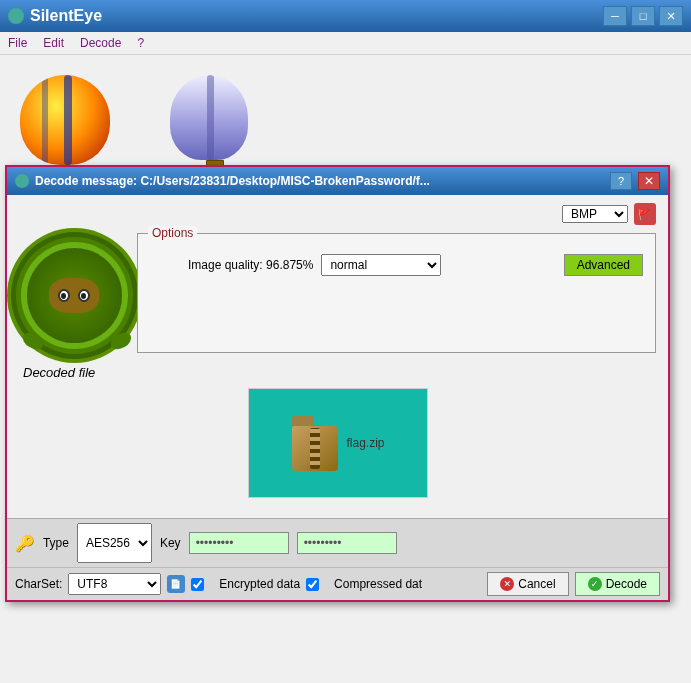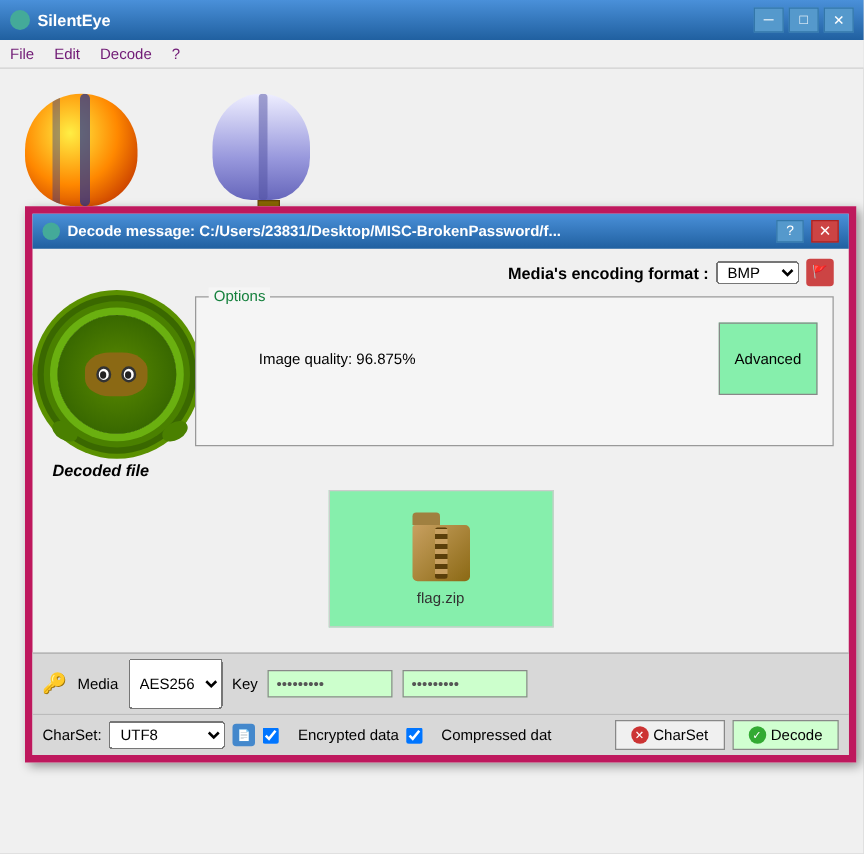--- a/index.html
+++ b/index.html
@@ -29,21 +29,21 @@
       padding: 0 8px;
       gap: 6px;
       color: white;
     }
     .bg-titlebar-icon {
       width: 16px; height: 16px;
       background: #4a9;
       border-radius: 50%;
     }
     .bg-titlebar-title {
-      font-size: 13px;
+      font-size: 16px;
       font-weight: bold;
       flex: 1;
     }
     .bg-titlebar-controls {
       display: flex; gap: 4px;
     }
     .bg-titlebar-btn {
       width: 24px; height: 20px;
       background: #5599cc;
       border: 1px solid #3377aa;
@@ -66,24 +66,24 @@
     .bg-content {
       display: flex;
       padding: 20px;
       gap: 20px;
       align-items: flex-start;
     }
 
     
     .dialog {
       position: absolute;
-      top: 165px; left: 20px;
+      top: 165px; left: 5px;
       width: 665px;
       background: #f0f0f0;
-      border: 6px solid #be185d;
+      border: 2px solid #be185d;
       box-shadow: 3px 3px 8px rgba(0,0,0,0.4);
     }
     .dialog-titlebar {
       background: linear-gradient(to bottom, #4a90d9, #2060a0);
       height: 28px;
       display: flex;
       align-items: center;
       padding: 0 8px;
       gap: 6px;
       color: white;
@@ -166,66 +166,66 @@
       background: #f5f5f5;
       padding: 8px 12px 12px;
       position: relative;
     }
     .options-legend {
       position: absolute;
       top: -8px; left: 10px;
       background: #f5f5f5;
       padding: 0 4px;
       font-size: 12px;
-      color: #15803d;
+      color: #7f1d1d;
     }
     .image-quality-row {
       display: flex;
       align-items: center;
       gap: 8px;
       margin-top: 12px;
       margin-bottom: 8px;
       margin-left: 38px;
     }
     .image-quality-label {
       font-size: 12px;
     }
     .quality-select {
       width: 120px;
       padding: 2px 4px;
       font-size: 12px;
     }
     .advanced-btn {
-      padding: 21px 12px;
-      font-size: 12px;
-      background: #86efac;
+      padding: 3px 12px;
+      font-size: 12px;
+      background: #84cc16;
       border: 1px solid #888;
       cursor: pointer;
       margin-left: auto;
     }
 
     
     .decoded-section {
       padding: 12px 0 8px 0;
     }
     .decoded-title {
-      font-weight: bold;
+      font-weight: normal;
       font-style: italic;
       font-size: 13px;
       margin-bottom: 8px;
       margin-left: 4px;
     }
     .file-preview {
       width: 180px;
       height: 110px;
       border: 1px solid #ccc;
-      background: #86efac;
+      background: #14b8a6;
       margin: 0 auto;
       display: flex;
-      flex-direction: column;
+      flex-direction: row;
       align-items: center;
       justify-content: center;
       gap: 6px;
     }
     .file-name {
       font-size: 12px;
       color: #333;
     }
 
     
@@ -349,21 +349,20 @@
   <div class="dialog-titlebar">
     <div class="dialog-titlebar-icon"></div>
     <span class="dialog-titlebar-title">Decode message: C:/Users/23831/Desktop/MISC-BrokenPassword/f...</span>
     <div class="dialog-titlebar-help">?</div>
     <div class="dialog-titlebar-close">✕</div>
   </div>
 
   <div class="dialog-body">
 
     <div class="encoding-row">
-      <span class="encoding-label">Media's encoding format :</span>
       <select class="encoding-select">
         <option>BMP</option>
         <option>JPEG</option>
         <option>PNG</option>
       </select>
       <div class="encoding-icon">🚩</div>
     </div>
 
     <div class="main-area">
 
@@ -386,20 +385,25 @@
             <div style="width:22px;height:14px;background:#4a8000;border-radius:50%;transform:rotate(30deg);"></div>
             <div style="width:22px;height:14px;background:#4a8000;border-radius:50%;transform:rotate(-30deg);"></div>
           </div>
         </div>
       </div>
 
       <div class="options-box">
         <span class="options-legend">Options</span>
         <div class="image-quality-row">
           <span class="image-quality-label">Image quality:  96.875%</span>
+          <select class="quality-select">
+            <option>normal</option>
+            <option>high</option>
+            <option>low</option>
+          </select>
           <button class="advanced-btn">Advanced</button>
         </div>
       </div>
     </div>
 
     <div class="decoded-section">
       <div class="decoded-title">Decoded file</div>
       <div class="file-preview">
 
         <div style="width:50px;height:55px;position:relative;">
@@ -408,21 +412,21 @@
             <div style="position:absolute;top:2px;left:18px;width:10px;height:41px;background:repeating-linear-gradient(0deg,#5B3F0A 0px,#5B3F0A 4px,#c8a060 4px,#c8a060 8px);border-radius:2px;"></div>
           </div>
         </div>
         <span class="file-name">flag.zip</span>
       </div>
     </div>
   </div>
 
   <div class="bottom-toolbar">
     <span style="font-size:16px;">🔑</span>
-    <span class="toolbar-label">Media</span>
+    <span class="toolbar-label">Type</span>
     <select class="toolbar-select">
       <option>AES256</option>
       <option>AES128</option>
       <option>DES</option>
     </select>
     <span class="toolbar-label">Key</span>
     <input type="password" class="toolbar-input" value="•••••••••" style="">
     <input type="password" class="toolbar-input" value="•••••••••" style="">
   </div>
 
@@ -438,20 +442,20 @@
       <input type="checkbox" checked="" style="">
       <span>Encrypted data</span>
     </label>
     <label class="checkbox-label">
       <input type="checkbox" checked="" style="">
       <span>Compressed dat</span>
     </label>
     <div class="spacer"></div>
     <button class="action-btn cancel-btn">
       <div class="btn-icon cancel-icon-circle">✕</div>
-      <span>CharSet</span>
+      <span>Cancel</span>
     </button>
     <button class="action-btn decode-btn">
       <div class="btn-icon decode-icon-circle">✓</div>
       <span>Decode</span>
     </button>
   </div>
 </div>
 
 </body></html>

